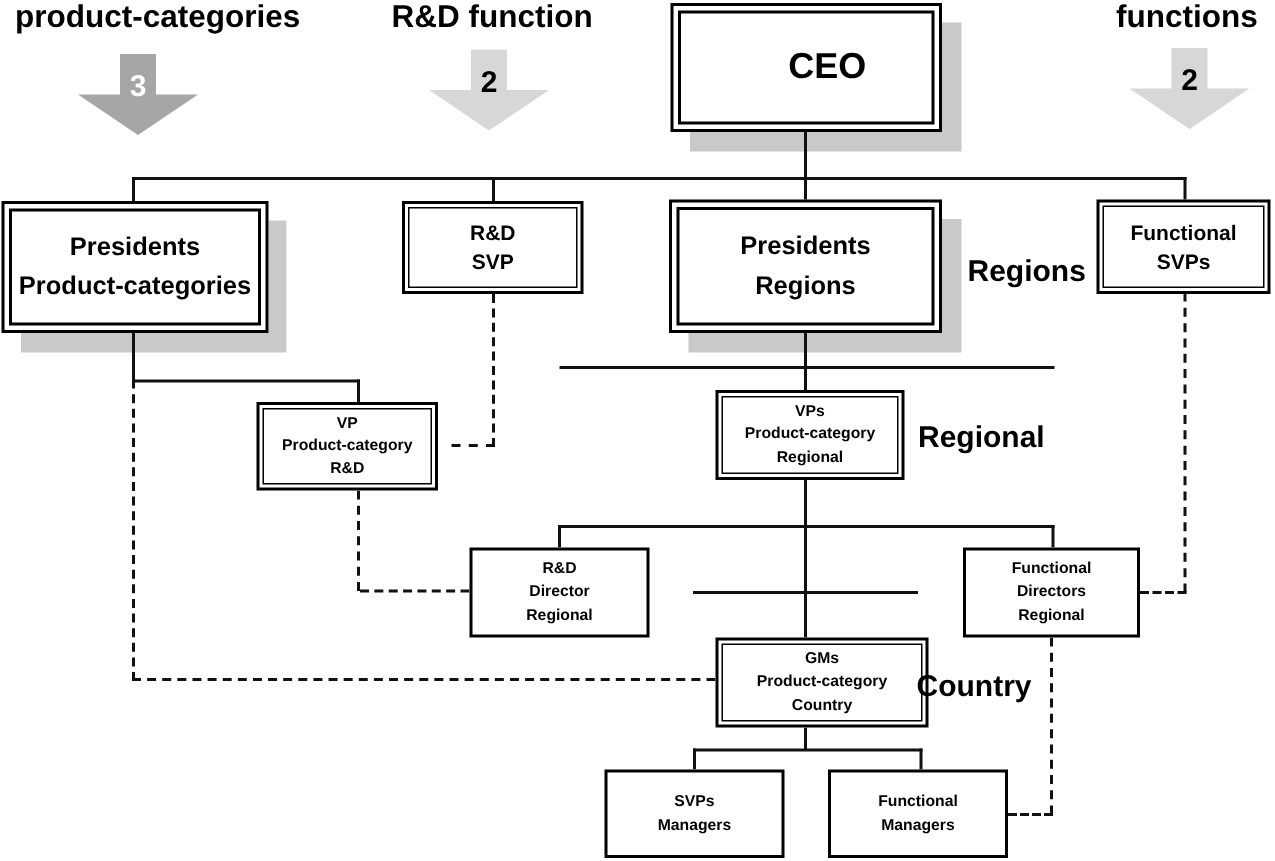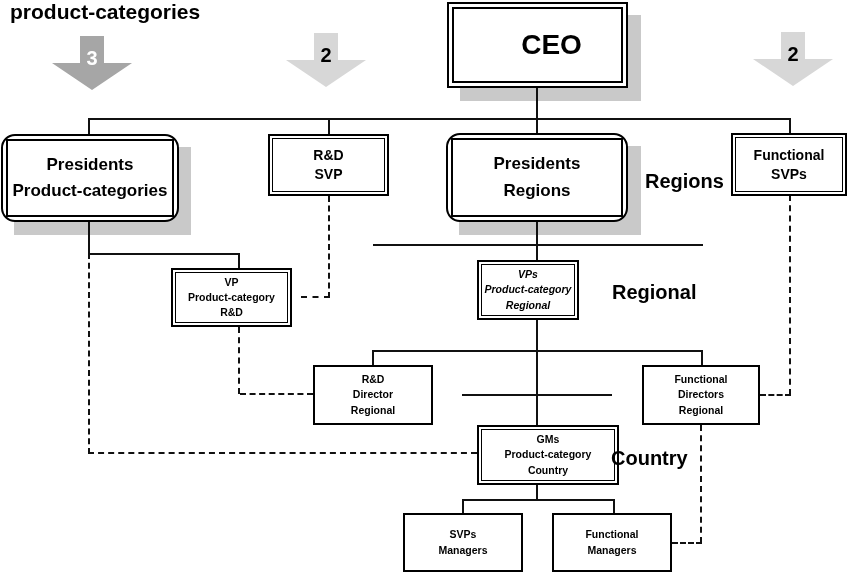--- a/index.html
+++ b/index.html
@@ -22,22 +22,22 @@
     display:flex;align-items:center;justify-content:center;
     text-align:center;font-weight:bold;color:#000;
     white-space:pre-line;z-index:2;box-sizing:border-box;
   }
   .double::after{
     content:"";position:absolute;inset:2px;border:1px solid #000;pointer-events:none;
   }
   .double-thick::after{
     content:"";position:absolute;inset:3px;border:2px solid #000;pointer-events:none;
   }
-  .fs-ceo{font-size:28px;line-height:1.15;padding-left:28px;}
-  .fs-pres{font-size:17px;line-height:1.55;border-radius:14px;}
+  .fs-ceo{font-size:24px;line-height:1.15;padding-left:28px;}
+  .fs-pres{font-size:17px;line-height:1.55;}
   .fs-svp{font-size:14px;line-height:1.35;}
   .fs-small{font-size:10.5px;line-height:1.45;}
   
   .toplabel{
     position:absolute;top:0;font-weight:bold;font-size:21px;color:#000;
     line-height:1.1;z-index:2;white-space:nowrap;
   }
   .levellabel{
     position:absolute;font-weight:bold;font-size:20px;color:#000;
     z-index:2;white-space:nowrap;
@@ -59,20 +59,22 @@
 </head>
 <body>
 
 <div class="stage">
 
   <div class="shadow-rect" style="left:460px;top:15px;width:181px;height:86px;"></div>
   <div class="shadow-rect" style="left:14px;top:147px;width:177px;height:88px;"></div>
   <div class="shadow-rect" style="left:459px;top:146px;width:182px;height:89px;"></div>
 
   <div class="toplabel" style="left:10px;">product-categories</div>
+  <div class="toplabel" style="left:261px;">R&amp;D function</div>
+  <div class="toplabel" style="left:744px;">functions</div>
 
   <div class="arrow arrow-dark" style="left:52px;top:36px;">
     <span class="num white">3</span>
   </div>
   <div class="arrow arrow-light" style="left:286px;top:33px;">
     <span class="num">2</span>
   </div>
   <div class="arrow arrow-light" style="left:753px;top:32px;">
     <span class="num">2</span>
   </div>
@@ -128,21 +130,21 @@
   <div class="box double-thick fs-pres" style="left:446px;top:133px;width:182px;height:89px;">Presidents
 Regions</div>
 
   <div class="box double fs-svp" style="left:731px;top:133px;width:116px;height:63px;">Functional
 SVPs</div>
 
   <div class="box double fs-small" style="left:171px;top:268px;width:121px;height:59px;">VP
 Product-category
 R&amp;D</div>
 
-  <div class="box double fs-small" style="left:477px;top:260px;width:102px;height:60px;font-style:italic;">VPs
+  <div class="box double fs-small" style="left:477px;top:260px;width:126px;height:60px;">VPs
 Product-category
 Regional</div>
 
   <div class="box fs-small" style="left:313px;top:365px;width:120px;height:60px;">R&amp;D
 Director
 Regional</div>
 
   <div class="box fs-small" style="left:642px;top:365px;width:118px;height:60px;">Functional
 Directors
 Regional</div>

